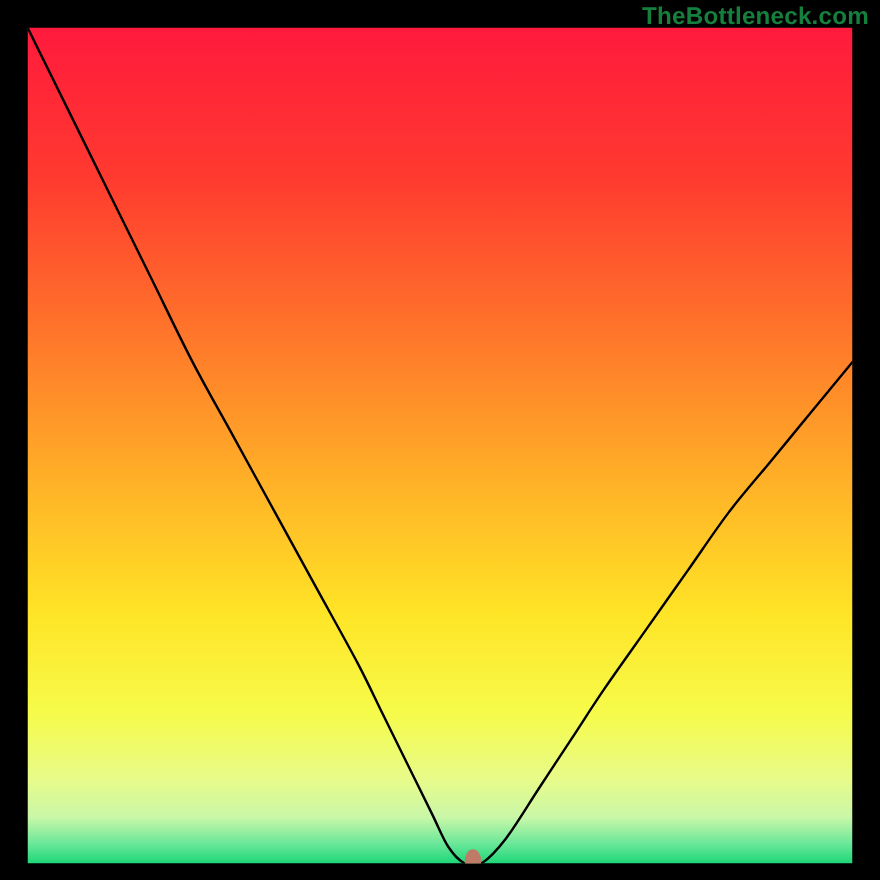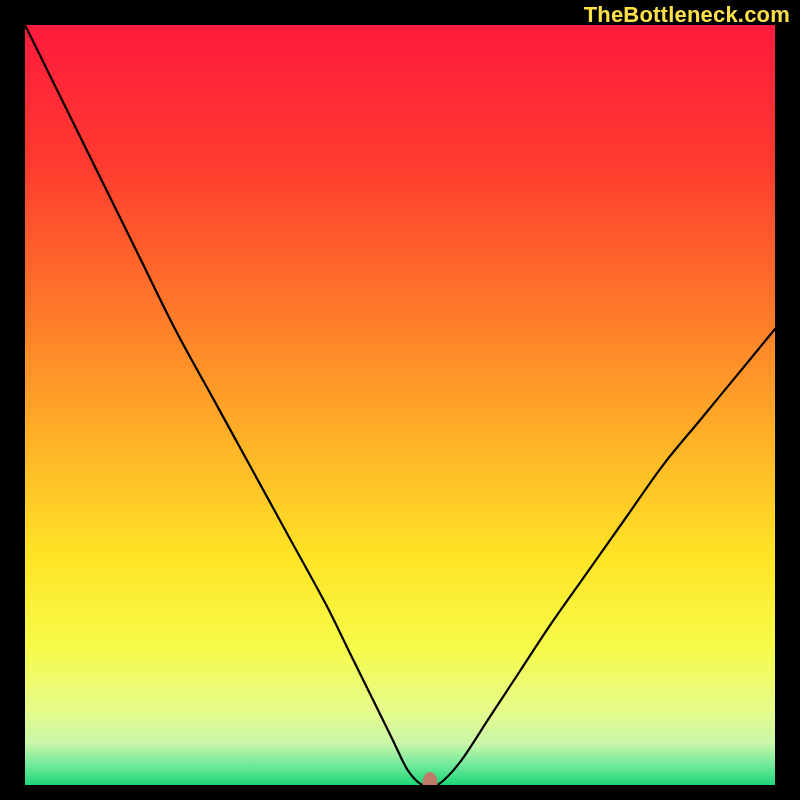--- a/index.html
+++ b/index.html
@@ -16,21 +16,21 @@
     width: 800px;
     height: 800px;
     background: #000;
   }
   .watermark {
     position: absolute;
     top: 2px;
     right: 10px;
     font-size: 22px;
     font-weight: 600;
-    color: #fde047;
+    color: #15803d;
     letter-spacing: 0.2px;
     z-index: 5;
     user-select: none;
   }
   svg.plot {
     position: absolute;
     left: 25px;
     top: 25px;
     width: 750px;
     height: 760px;

